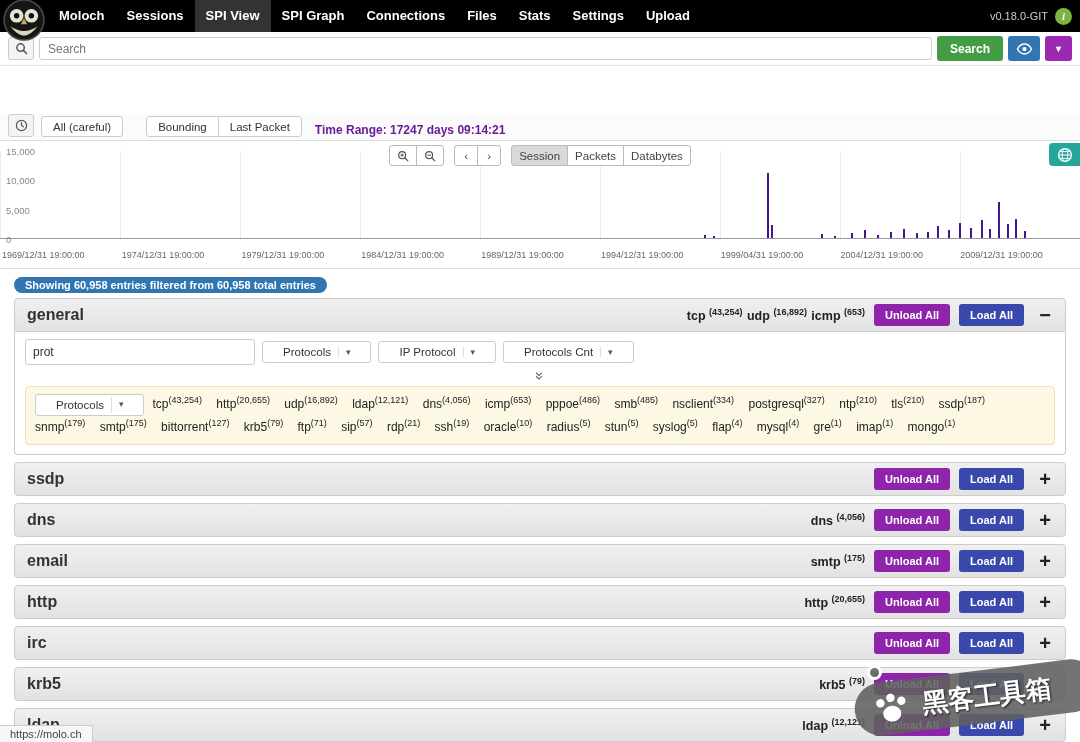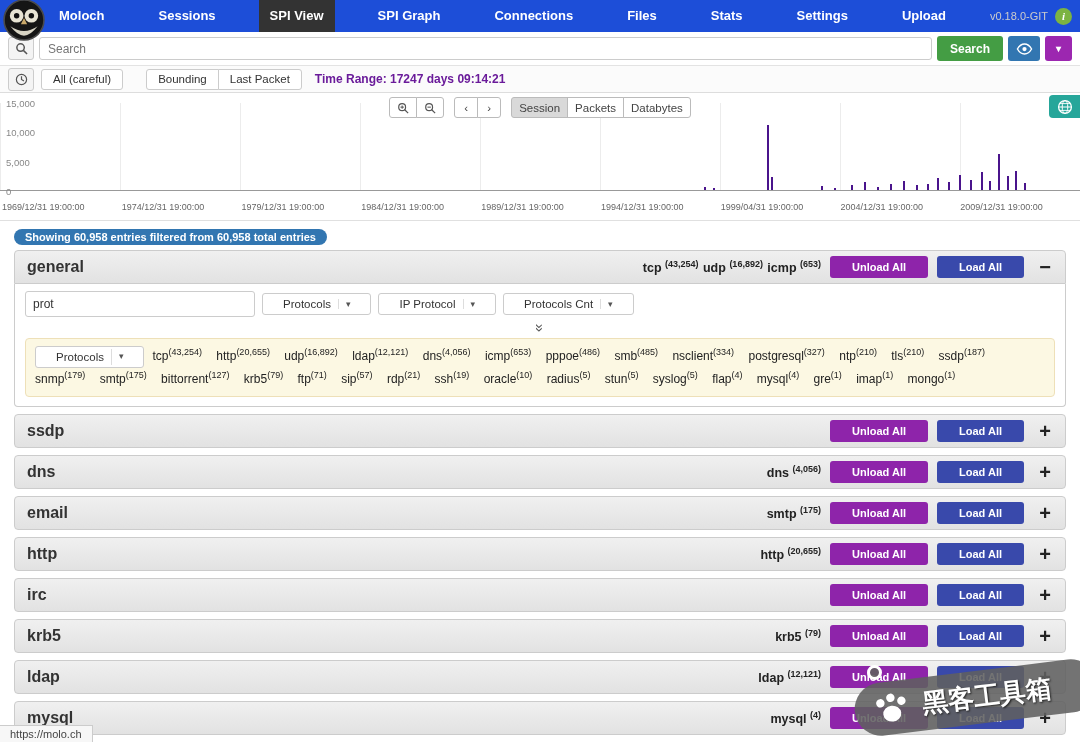--- a/index.html
+++ b/index.html
@@ -1,21 +1,21 @@
 <!DOCTYPE html>
 <html><head>
 <meta charset="utf-8">
 <style>
   * { box-sizing: border-box; margin: 0; padding: 0; }
   html,body { width:1080px; height:742px; overflow:hidden; background:#fff;
     font-family:"Liberation Sans", sans-serif; position:relative; }
 
   
-  .navbar { position:relative; height:32px; background:#1d4ed8; display:flex; align-items:center;
-    padding-left:48px; z-index:20;gap:32px; }
+  .navbar { position:relative; height:32px; background:#000000; display:flex; align-items:center;
+    padding-left:48px; z-index:20; }
   .nav-logo { position:absolute; left:3px; top:-1px; width:42px; height:42px; z-index:25; cursor:pointer; }
   .nav-item { color:#fff; font-size:13px; font-weight:bold; padding:0 11px; line-height:32px;
     text-decoration:none; cursor:pointer; }
   .nav-item.active { background:#333; }
   .nav-right { margin-left:auto; display:flex; align-items:center; }
   .nav-version { color:#ccc; font-size:11px; }
   .nav-info { width:17px; height:17px; border-radius:50%; background:#7cb342; color:#fff;
     font-size:11px; font-weight:bold; display:flex; align-items:center; justify-content:center;
     margin:0 8px 0 7px; cursor:pointer; font-family:"Liberation Serif",serif; font-style:italic; }
 
@@ -26,22 +26,22 @@
     display:flex; align-items:center; justify-content:center; cursor:pointer; flex:none; }
   .search-input { flex:1; height:23px; border:1px solid #ccc; border-radius:3px; padding:0 8px;
     font-size:12px; color:#555; font-family:"Liberation Sans",sans-serif; }
   .btn { border:none; border-radius:3px; color:#fff; font-weight:bold; font-size:12px; height:25px;
     padding:0 13px; cursor:pointer; font-family:"Liberation Sans",sans-serif; }
   .btn-search { background:#449d44; }
   .btn-eye { background:#3276b1; width:32px; padding:0; display:flex; align-items:center; justify-content:center; }
   .btn-caret { background:#9c27b0; width:27px; padding:0; font-size:10px; }
 
   
-  .time-row { display:flex; align-items:center; gap:7px; padding:3px 8px; background:#fbfbfb;
-    border-bottom:1px solid #ddd; height:27px; }
+  .time-row { display:flex; align-items:flex-end; gap:7px; padding:3px 8px; background:#fbfbfb;
+    border-bottom:1px solid #ddd; height:27px;margin-top:48px; }
   .pill-btn { background:#fff; border:1px solid #ccc; border-radius:3px; font-size:11.5px; color:#333;
     height:21px; padding:0 11px; cursor:pointer; font-family:"Liberation Sans",sans-serif; }
   .btn-group { display:flex;padding-left:16px; }
   .btn-group .pill-btn { border-radius:0; margin-left:-1px; }
   .btn-group .pill-btn:first-child { border-radius:3px 0 0 3px; margin-left:0; }
   .btn-group .pill-btn:last-child { border-radius:0 3px 3px 0; }
   .time-range { color:#6a1b9a; font-weight:bold; font-size:12px; margin-left:6px; }
 
   
   .graph-panel { position:relative; height:128px; background:#fff; border-bottom:1px solid #e0e0e0; }
@@ -73,21 +73,21 @@
   
   .sections { padding:2px 14px 0; }
   .section { margin-bottom:7px; }
   .sec-header { display:flex; align-items:center; background:linear-gradient(#f0f0f0,#e2e2e2);
     border:1px solid #ccc; border-radius:4px; height:34px; padding:0 12px; cursor:pointer; }
   .section.expanded .sec-header { border-radius:4px 4px 0 0; }
   .sec-title { font-size:16px; font-weight:bold; color:#333; }
   .sec-right { margin-left:auto; display:flex; align-items:center; gap:9px; }
   .stat { font-size:12.5px; font-weight:bold; color:#222; cursor:pointer; }
   .stat sup { font-size:9px; font-weight:bold; }
-  .btn-sm { height:22px; padding:0 22px; font-size:11px; border-radius:3px; color:#fff; font-weight:bold;
+  .btn-sm { height:22px; padding:0 11px; font-size:11px; border-radius:3px; color:#fff; font-weight:bold;
     border:none; cursor:pointer; font-family:"Liberation Sans",sans-serif; }
   .btn-unload { background:#8e24aa; }
   .btn-load { background:#3949ab; }
   .sec-toggle { font-size:20px; font-weight:bold; color:#222; margin-left:4px; width:16px;
     text-align:center; cursor:pointer; line-height:20px; }
   .sec-body { border:1px solid #ccc; border-top:none; border-radius:0 0 4px 4px; padding:7px 10px 9px;
     background:#fff; }
   .field-row { display:flex; align-items:center; gap:7px; }
   .field-input { width:230px; height:21px; border:1px solid #ccc; border-radius:3px; font-size:12px;
     padding:12px 7px; color:#333; font-family:"Liberation Sans",sans-serif; }

